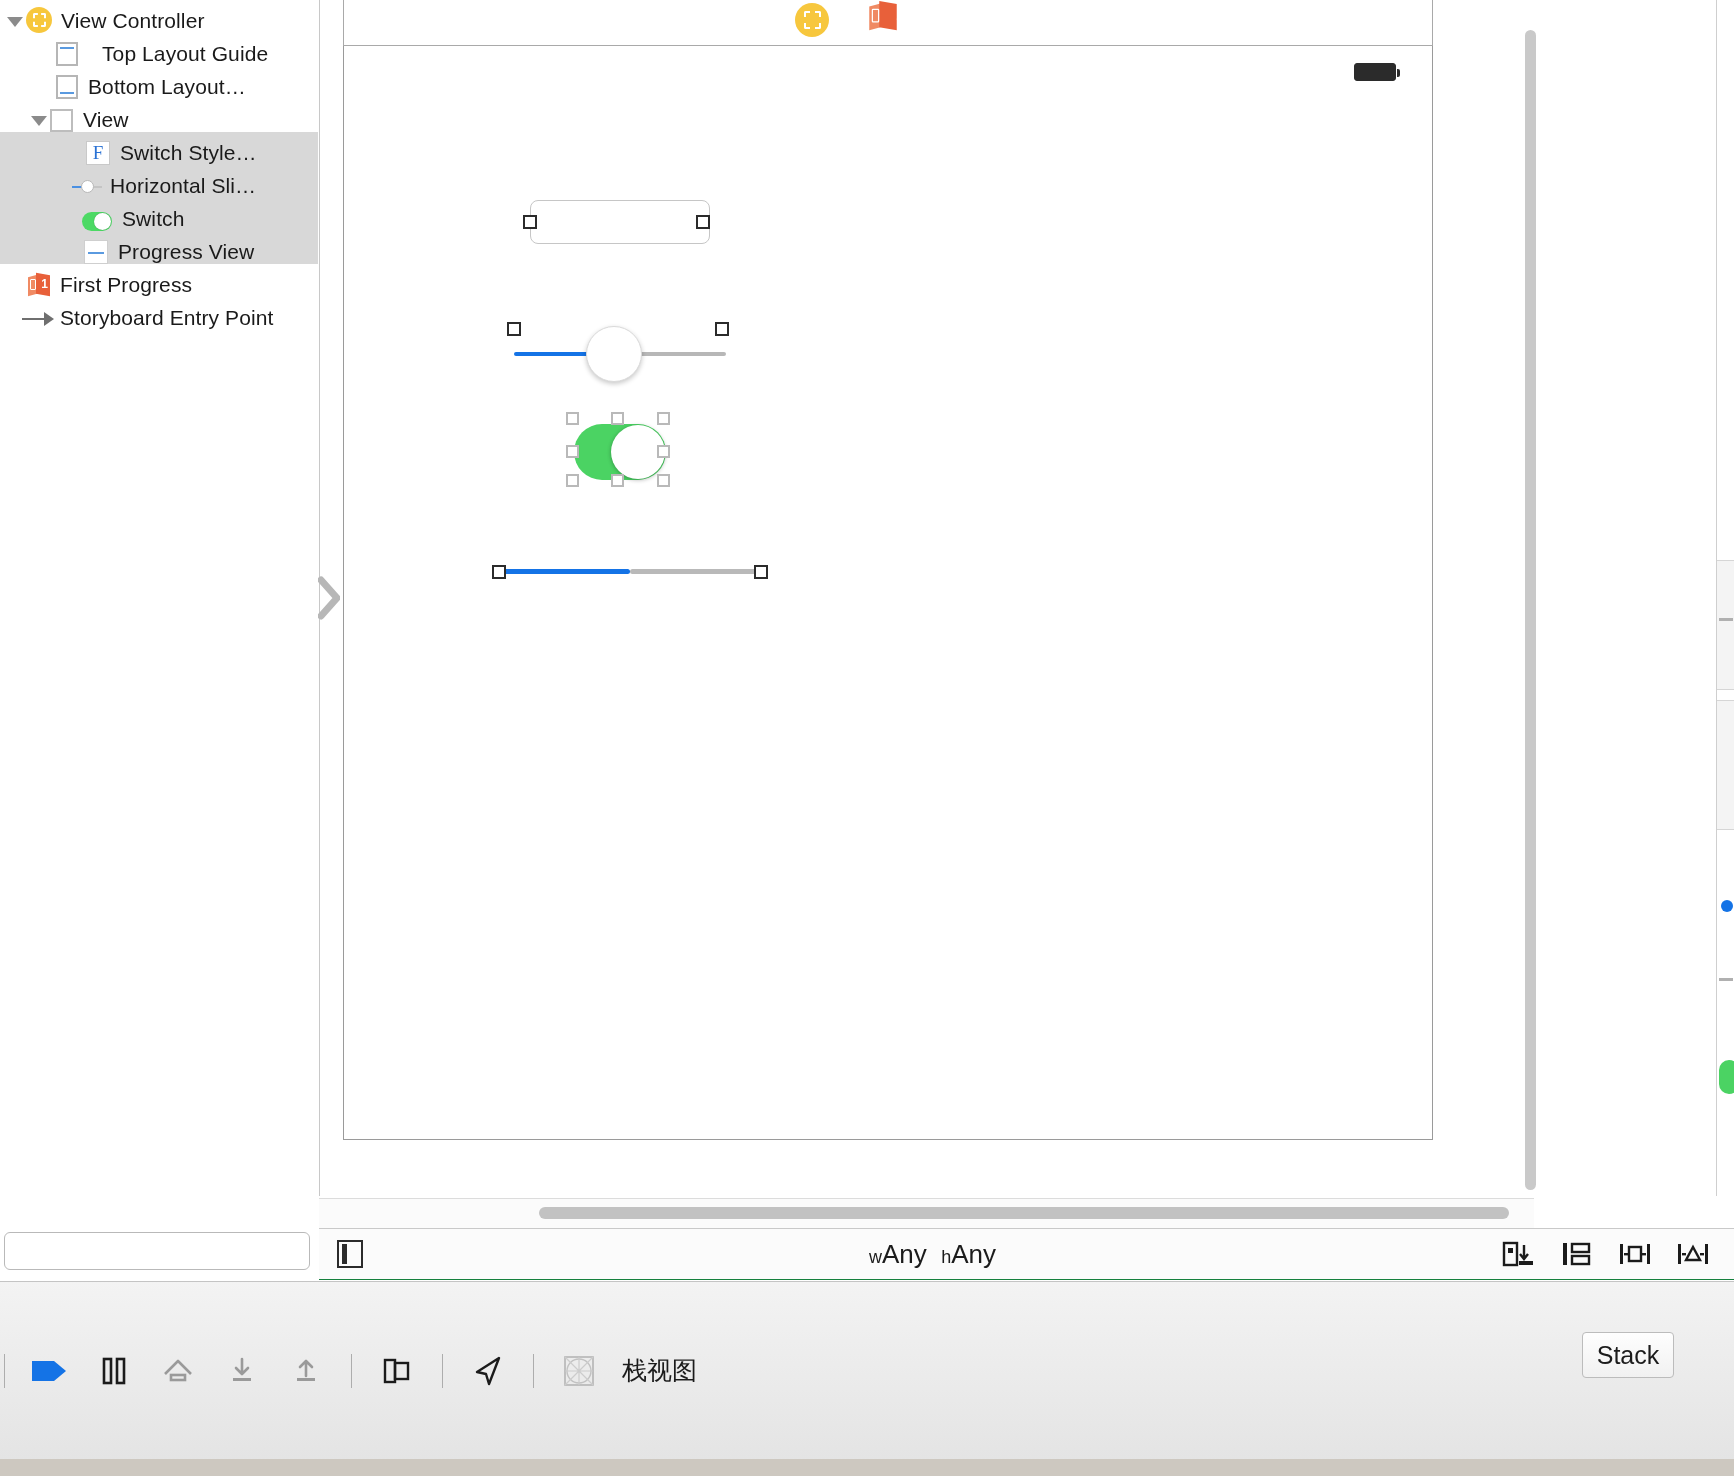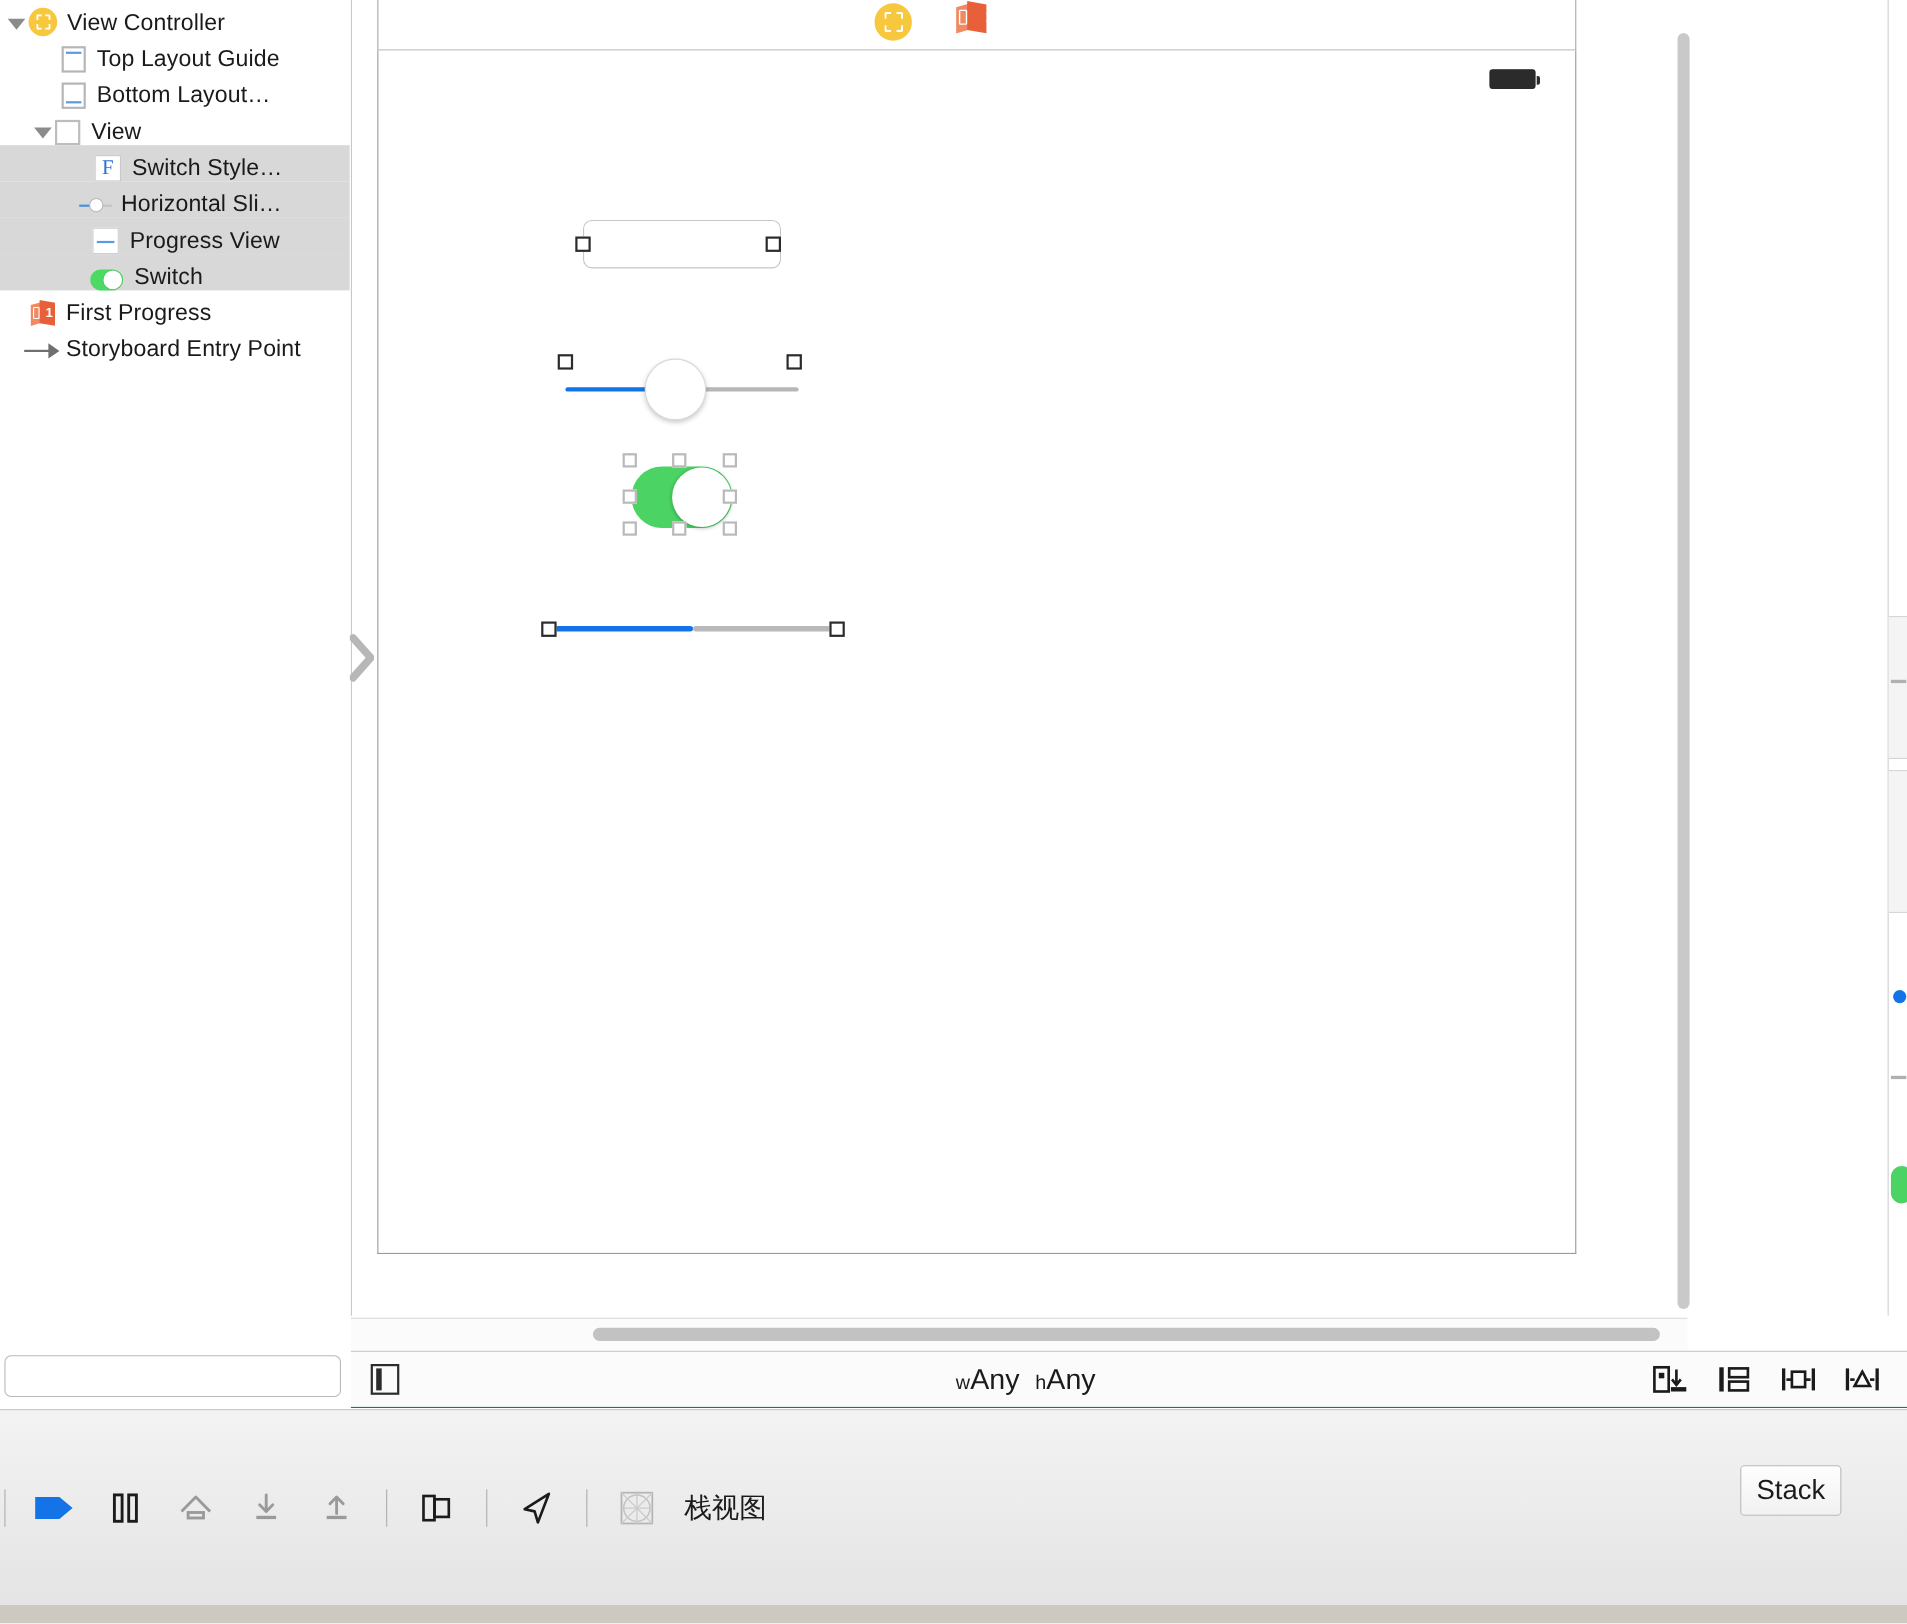--- a/index.html
+++ b/index.html
@@ -209,21 +209,21 @@
             <i></i>
           </span>
         </span>
       <span class="out-label" style="margin-left:9px">View Controller</span>
     </div>
 
     <div class="out-row" style="padding-left:56px">
       <span class="oicon">
           <span class="ic-guide top"></span>
         </span>
-      <span class="out-label" style="margin-left:10px">Top Layout Guide</span>
+      <span class="out-label" style="margin-left:24px">Top Layout Guide</span>
     </div>
 
     <div class="out-row" style="padding-left:56px">
       <span class="oicon">
           <span class="ic-guide bot"></span>
         </span>
       <span class="out-label" style="margin-left:10px">Bottom Layout…</span>
     </div>
 
     <div class="out-row" style="padding-left:28px">
@@ -243,34 +243,34 @@
 
     <div class="out-row sel" style="padding-left:72px">
       <span class="oicon">
           <span class="ic-slider">
             <i></i>
           </span>
         </span>
       <span class="out-label" style="margin-left:8px">Horizontal Sli…</span>
     </div>
 
-    <div class="out-row sel" style="padding-left:84px">
-      <span class="oicon">
-          <span class="ic-prog"></span>
-        </span>
-      <span class="out-label" style="margin-left:10px">Progress View</span>
-    </div>
-
     <div class="out-row sel" style="padding-left:82px">
       <span class="oicon">
           <span class="ic-switch">
             <i></i>
           </span>
         </span>
       <span class="out-label" style="margin-left:10px">Switch</span>
+    </div>
+
+    <div class="out-row sel" style="padding-left:84px">
+      <span class="oicon">
+          <span class="ic-prog"></span>
+        </span>
+      <span class="out-label" style="margin-left:10px">Progress View</span>
     </div>
 
     <div class="out-row" style="padding-left:26px">
       <span class="oicon">
         <span class="ic-cube">
             <span class="face f1"></span>
             <span class="face f2"></span>
             <span class="pg"></span>
             <span class="lbl">1</span>
           </span>

